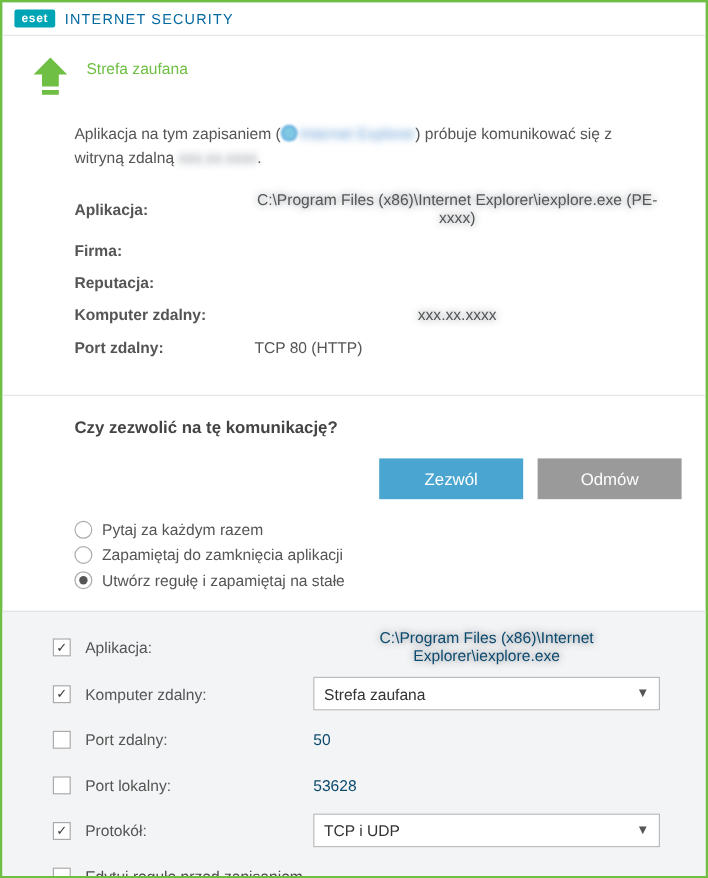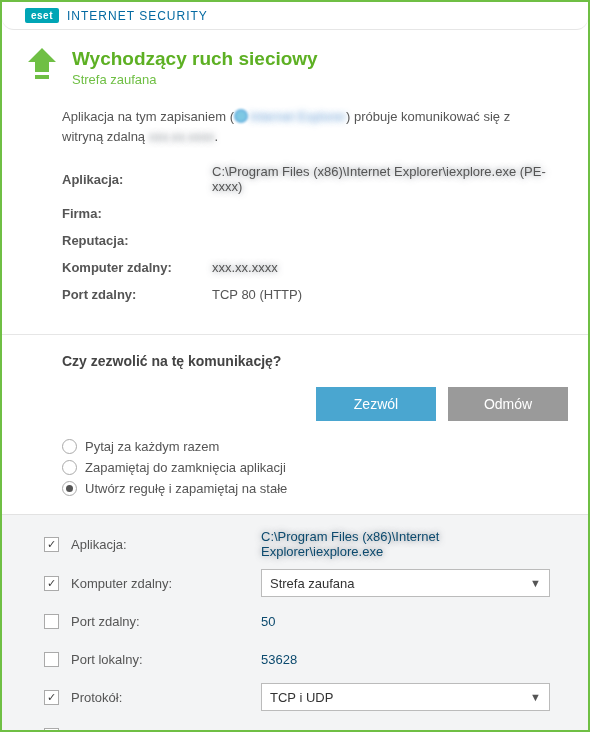--- a/index.html
+++ b/index.html
@@ -11,24 +11,23 @@
     width: 590px;
     height: 732px;
     border: 2px solid #6fbf44;
     display: flex;
     flex-direction: column;
   }
   
   .titlebar {
     display: flex;
     align-items: center;
-    padding: 6px 23px;
+    padding: 6px 10px;
     gap: 8px;
     border-bottom: 1px solid #e6e6e6;
-    border-radius: 12px;
   }
   .brand-badge {
     background: #00a5b5;
     color: #fff;
     font-weight: bold;
     font-size: 10px;
     padding: 2px 6px;
     border-radius: 2px;
     letter-spacing: 0.5px;
   }
@@ -61,20 +60,21 @@
   }
   .intro {
     color: #555;
     line-height: 1.5;
     margin-bottom: 18px;
   }
   .blur {
     color: transparent;
     text-shadow: 0 0 6px rgba(80,90,100,0.7);
     user-select: none;
+    text-align: center;
   }
   .blur-link {
     color: transparent;
     text-shadow: 0 0 6px rgba(60,130,200,0.8);
   }
   .blur-globe {
     display:inline-block; width:14px; height:14px; border-radius:50%;
     background: radial-gradient(circle, #7ec8e3 40%, #4a90d9 100%);
     filter: blur(1px);
     vertical-align: -2px;
@@ -150,21 +150,20 @@
 </div>
 
 <div class="header">
   <span class="arrow-icon">
     <svg width="28" height="34" viewBox="0 0 28 34">
       <polygon points="14,0 28,14 21,14 21,24 7,24 7,14 0,14" fill="#6fbf44"></polygon>
       <rect x="7" y="27" width="14" height="4" fill="#6fbf44"></rect>
     </svg>
   </span>
   <div class="header-text">
-    <h1>Wychodzący ruch sieciowy</h1>
     <div class="subtitle">Strefa zaufana</div>
   </div>
 </div>
 
 <div class="info">
   <p class="intro">
     <span>Aplikacja na tym zapisaniem </span>(<span class="blur-globe"></span><span class="blur-link">Internet Explorer</span>)<span> próbuje komunikować się z witryną zdalną </span><span class="blur">xxx.xx.xxxx</span>.
   </p>
 
   <div class="kv-row">

